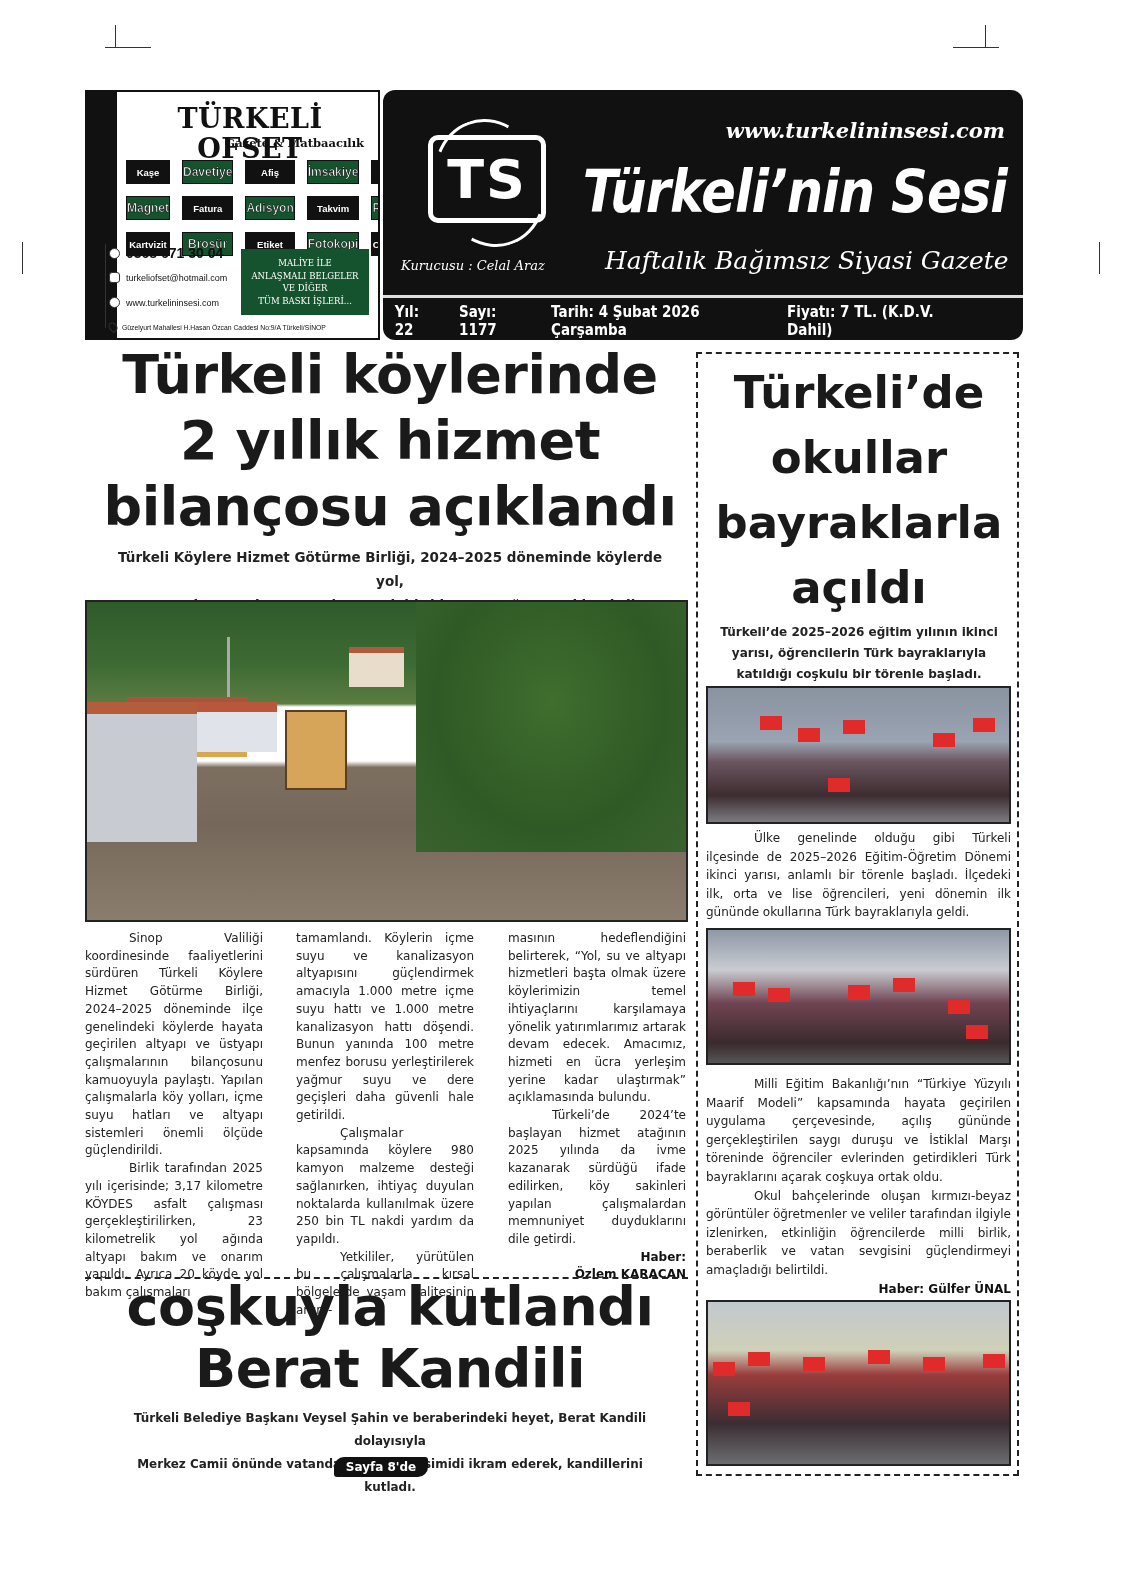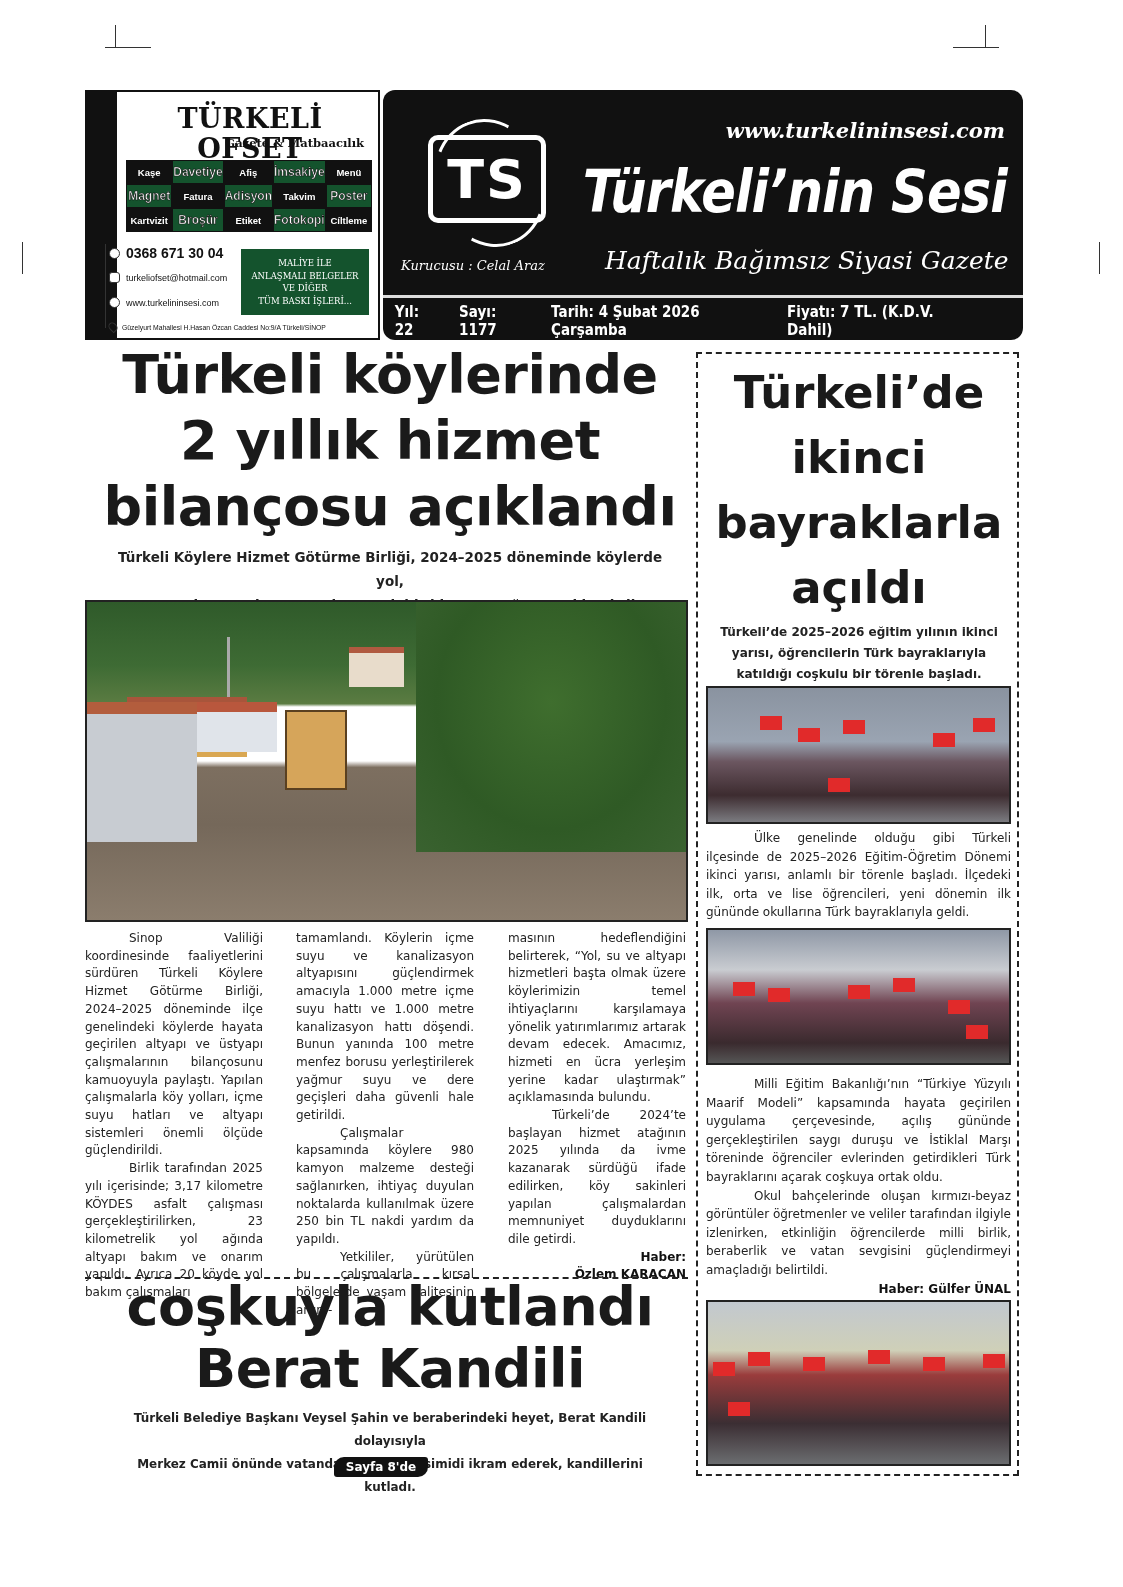--- a/index.html
+++ b/index.html
@@ -6,21 +6,21 @@
   html, body { width: 1123px; height: 1587px; background: #ffffff; overflow: hidden; }
   body { position: relative; font-family: "Liberation Sans", sans-serif; color: #111; }
 
   .crop { position: absolute; background: #333; }
 
   
   .ad { position: absolute; left: 85px; top: 90px; width: 295px; height: 250px; border: 2px solid #111; background: #fff; overflow: hidden; }
   .ad-side { position: absolute; left: 0; top: 0; width: 30px; height: 100%; background: #111; }
   .ad-title { position: absolute; left: 38px; top: 12px; width: 250px; text-align: center; font-family: "DejaVu Serif", serif; font-weight: bold; font-size: 27px; letter-spacing: 0.5px; line-height: 30px; color: #111; }
   .ad-sub { position: absolute; right: 14px; top: 44px; font-family: "DejaVu Serif", serif; font-weight: bold; font-size: 11.5px; color: #111; }
-  .ad-grid { position: absolute; left: 39px; top: 68px; width: 246px; display: grid; grid-template-columns: repeat(5, 1fr); grid-auto-rows: 24px; gap: 0; }
+  .ad-grid { position: absolute; left: 39px; top: 68px; width: 246px; display: grid; grid-template-columns: repeat(5, 1fr); grid-auto-rows: 24px; gap: 12px; }
   .ad-cell { display: flex; align-items: center; justify-content: center; font-size: 9.5px; font-weight: bold; border: 1px solid #111; }
   .ad-cell.dark { background: #111; color: #fff; }
   .ad-cell.light { background: #14532d; color: #fff; -webkit-text-stroke: 0.6px #111; font-size: 12px; }
   .ad-contact { position: absolute; left: 22px; font-size: 9px; color: #111; display: flex; align-items: center; gap: 6px; }
   .ad-contact .ico { width: 11px; height: 11px; border: 1.2px solid #333; border-radius: 3px; display: inline-block; background: #fff; }
   .ad-phone { font-size: 14px; font-weight: bold; }
   .ad-vline { position: absolute; left: 18px; top: 152px; width: 1px; height: 84px; background: #333; }
   .ad-note { position: absolute; left: 242px; left: 154px; top: 157px; width: 128px; height: 66px; background: #14532d; color: #fff; font-family: "DejaVu Serif", serif; font-size: 8.5px; text-align: center; display: flex; flex-direction: column; justify-content: center; line-height: 12.5px; }
   .ad-address { position: absolute; left: 22px; top: 230px; font-size: 6.8px; color: #111; display: flex; align-items: center; gap: 5px; }
 
@@ -200,21 +200,21 @@
 </h2>
 <div class="berat-deck">
   <div>Türkeli Belediye Başkanı Veysel Şahin ve beraberindeki heyet, Berat Kandili dolayısıyla</div>
   <div>Merkez Camii önünde vatandaşlara kandil simidi ikram ederek, kandillerini kutladı.</div>
 </div>
 <div class="page-ref">Sayfa 8'de</div>
 
 <div class="side-box"></div>
 <h2 class="side-head">
   <div>Türkeli’de</div>
-  <div>ikinci</div>
+  <div>okullar</div>
   <div>bayraklarla</div>
   <div>açıldı</div>
 </h2>
 <div class="side-deck">
   <div>Türkeli’de 2025–2026 eğitim yılının ikinci</div>
   <div>yarısı, öğrencilerin Türk bayraklarıyla</div>
   <div>katıldığı coşkulu bir törenle başladı.</div>
 </div>
 
 <div class="side-photo p1" title="Okul bahçesinde Türk bayraklarıyla öğrenciler">

